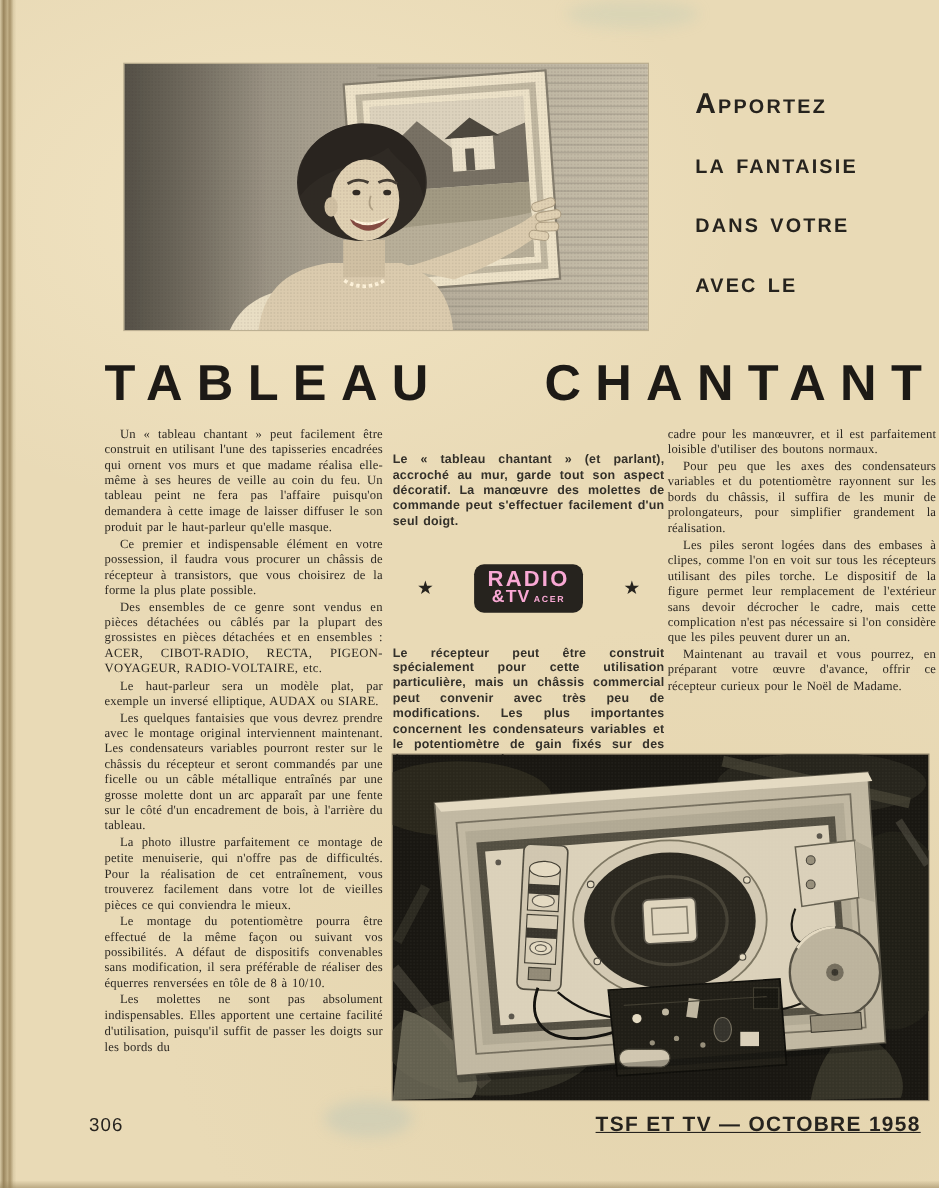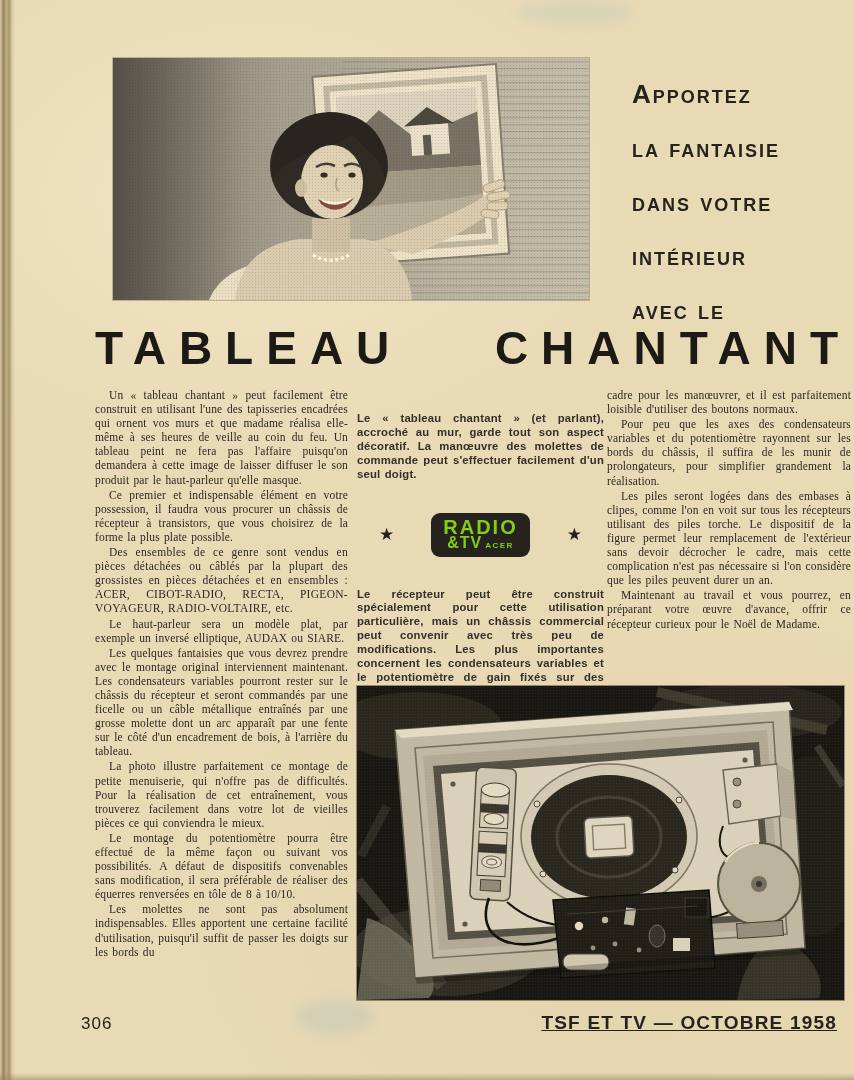--- a/index.html
+++ b/index.html
@@ -62,21 +62,21 @@
   .caption{
     font-size:11.3px;line-height:13.9px;font-weight:bold;
     letter-spacing:.2px;word-spacing:1px;text-align:justify;color:#33302a;margin-top:24px;
   }
   .logo-row{
     margin-top:30px;margin-bottom:30px;height:46px;
     display:flex;align-items:center;justify-content:space-between;padding:0 22px;
   }
   .star{font-size:17px;color:#26231e;line-height:1;}
   .logo-box{
-    background:#26231e;border-radius:9px;color:#84cc16;
+    background:#26231e;border-radius:9px;color:#f9a8d4;
     width:99px;height:44px;display:flex;flex-direction:column;
     align-items:center;justify-content:center;padding-top:1px;box-sizing:border-box;
   }
   .logo-line1{font-weight:bold;font-size:20px;line-height:18px;letter-spacing:2px;}
   .logo-line2{display:flex;align-items:baseline;line-height:14px;}
   .logo-amp-tv{font-weight:bold;font-size:16px;letter-spacing:1px;}
   .logo-news{font-weight:bold;font-size:8px;letter-spacing:1.5px;margin-left:3px;}
 
   
   .back-photo{
@@ -168,21 +168,20 @@
         </g>
       </g>
       <rect width="476" height="242" fill="url(#ht1)"></rect>
     </svg>
   </div>
 
   <div class="kicker">
     <div class="kicker-line">Apportez</div>
     <div class="kicker-line">la fantaisie</div>
     <div class="kicker-line">dans votre</div>
-    <div class="kicker-line">intérieur</div>
     <div class="kicker-line">avec le</div>
   </div>
 
   <div class="headline">
     <span>TABLEAU</span>
     <span>CHANTANT</span>
   </div>
 
   <div class="col col1 col-serif">
     <p>Un « tableau chantant » peut facilement être construit en utilisant l'une des tapisseries encadrées qui ornent vos murs et que madame réalisa elle-même à ses heures de veille au coin du feu. Un tableau peint ne fera pas l'affaire puisqu'on demandera à cette image de laisser diffuser le son produit par le haut-parleur qu'elle masque.</p>

